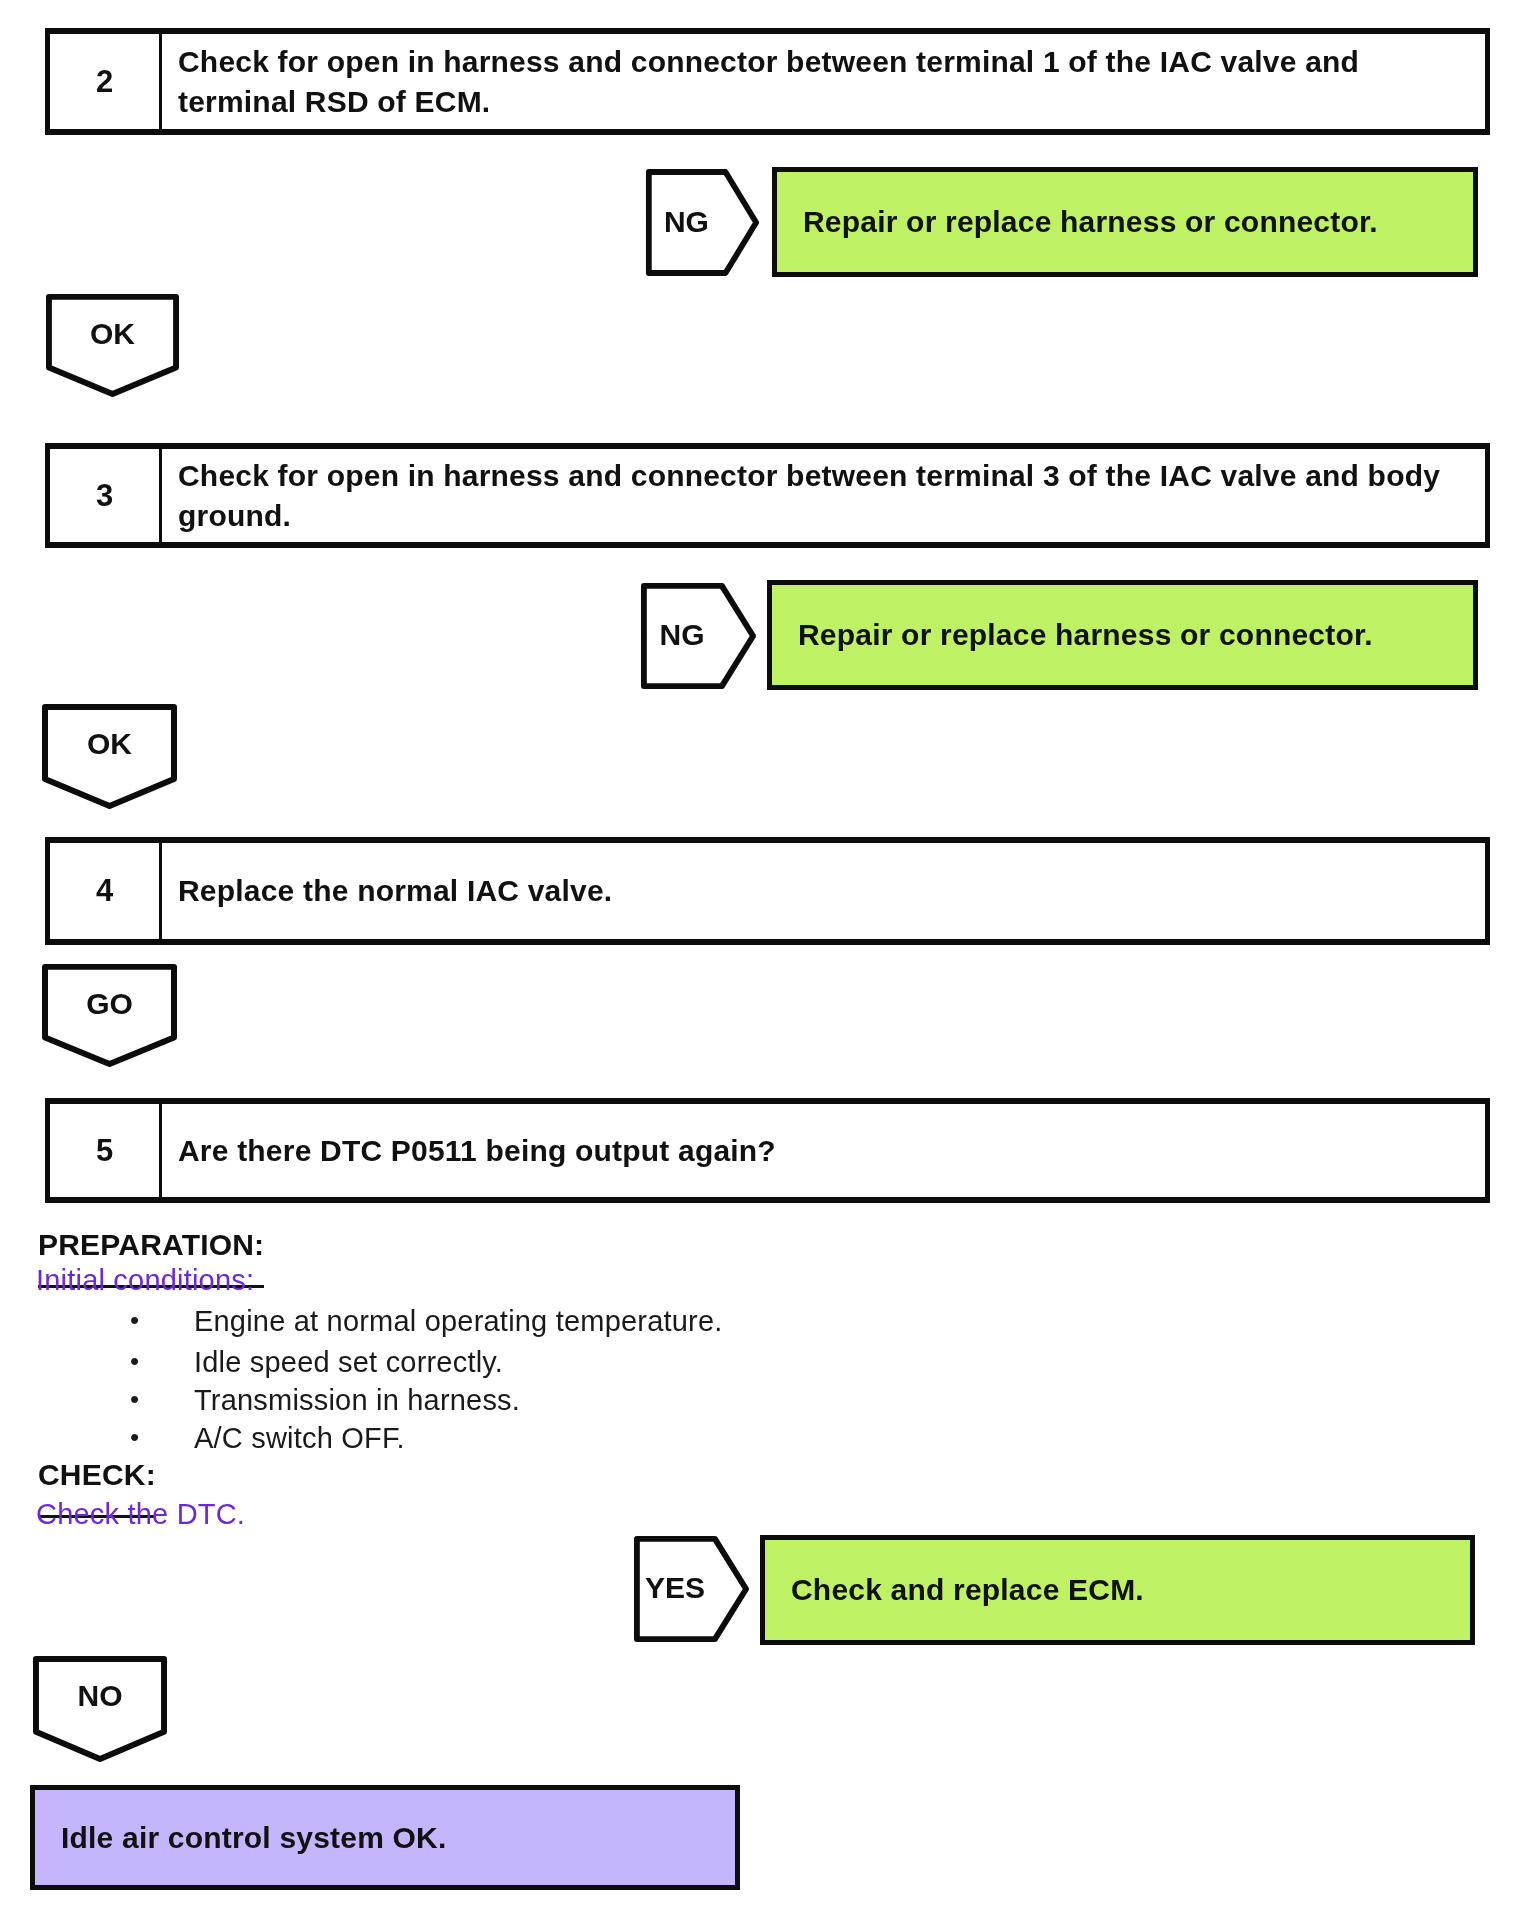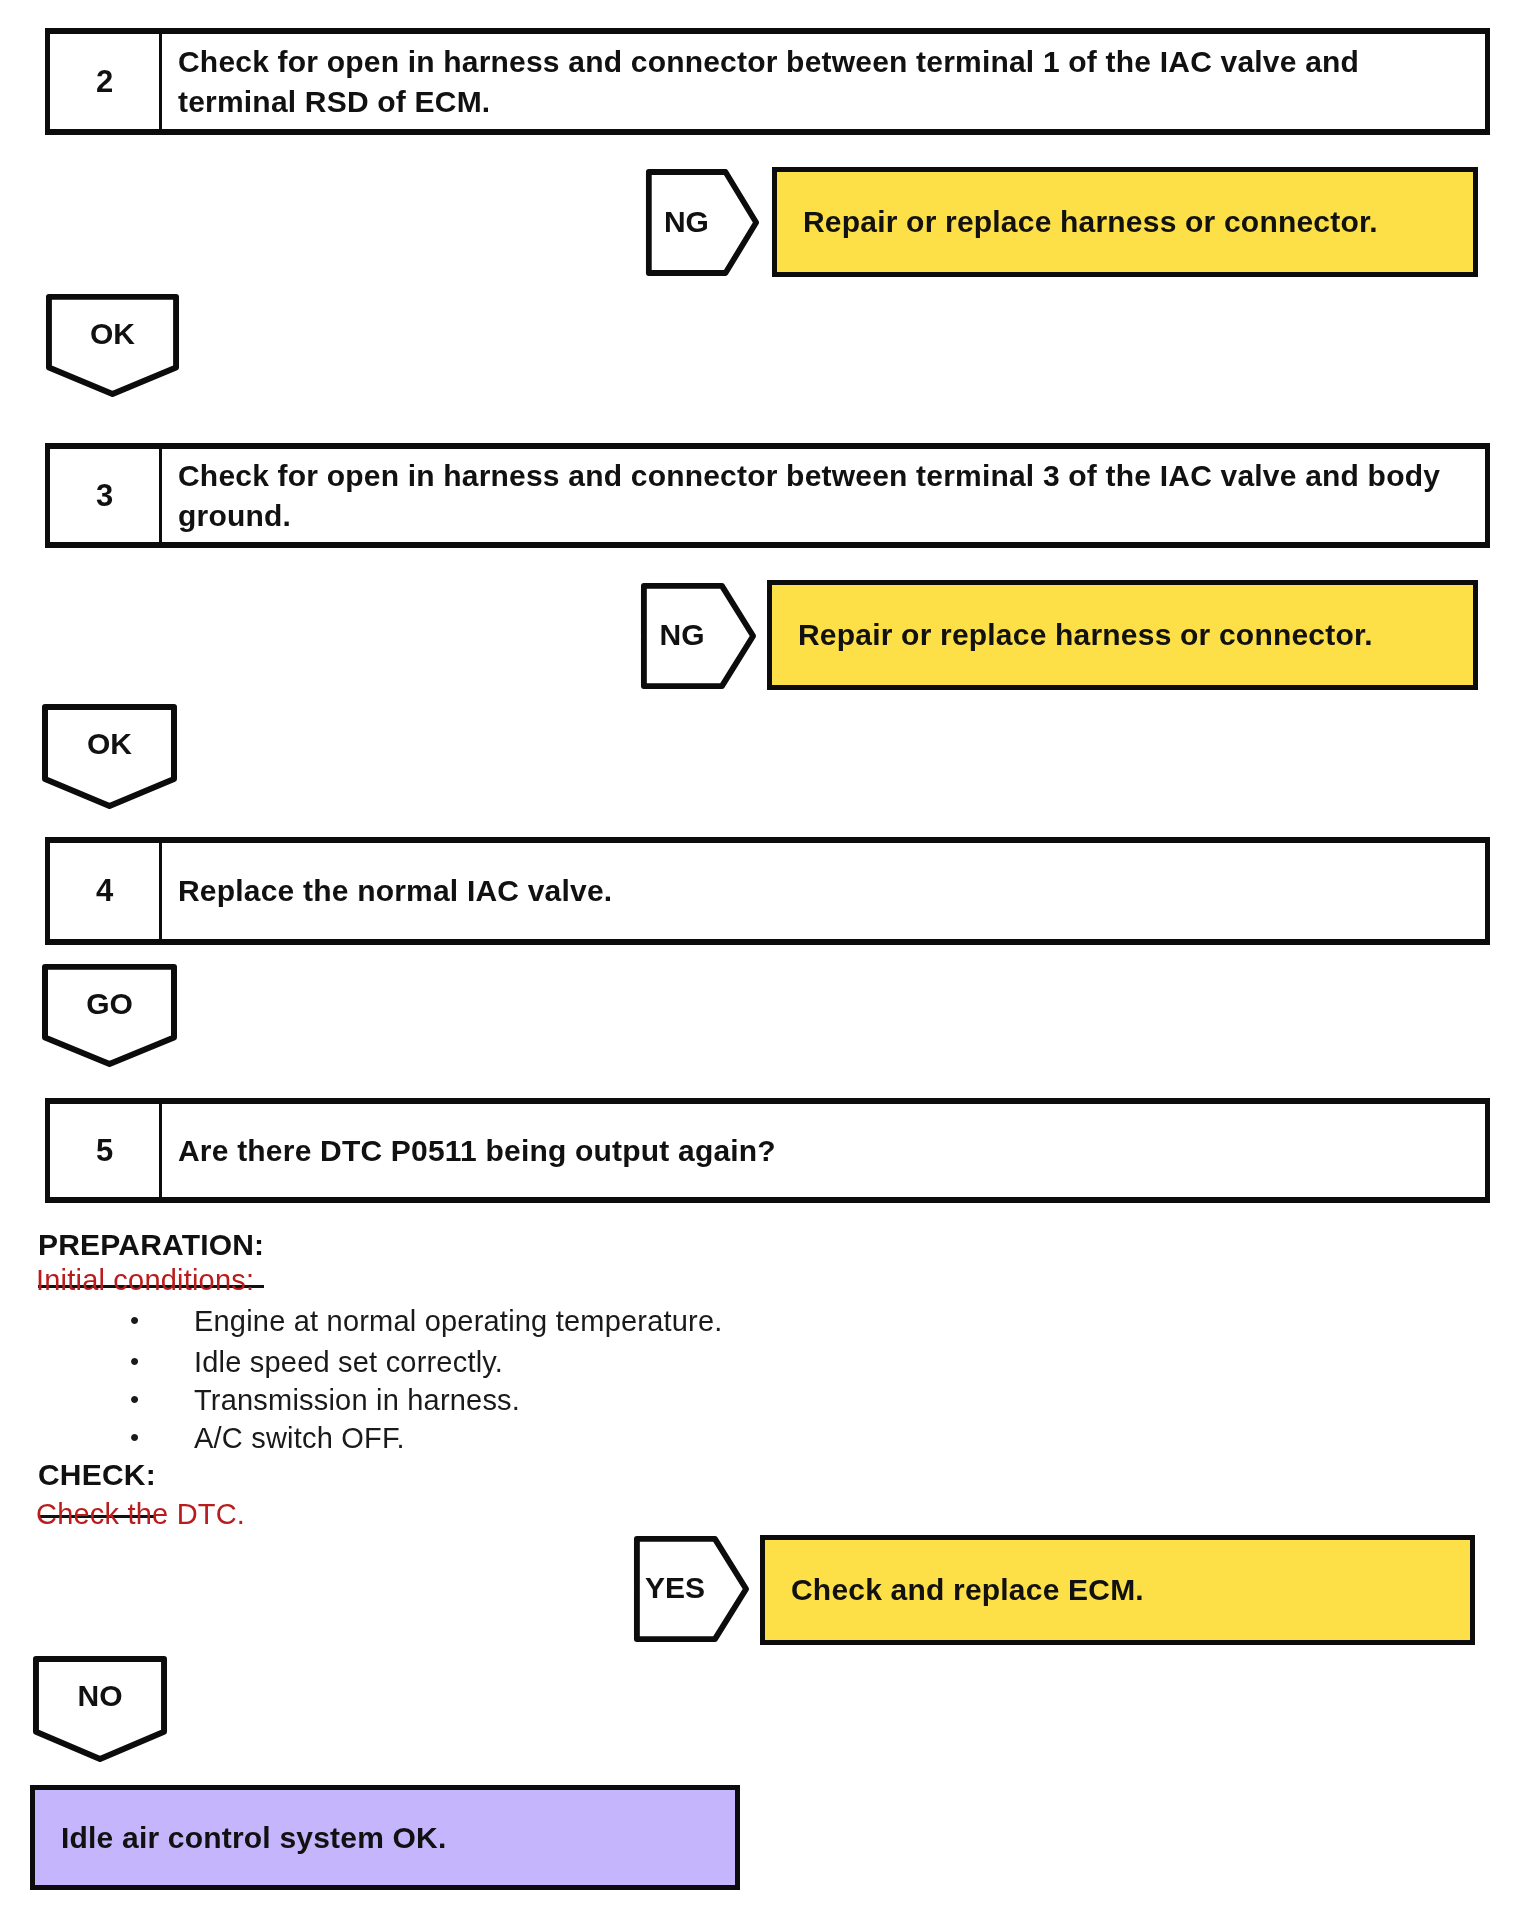--- a/index.html
+++ b/index.html
@@ -32,21 +32,21 @@
     display:flex;align-items:center;
     padding:4px 30px 4px 16px;
     font-size:30px;font-weight:700;
     line-height:40px;
     letter-spacing:.2px;
   }
   
   .result{
     position:absolute;
     border:5px solid #0c0c0c;
-    background:#fde047;
+    background:#bef264;
     display:flex;align-items:center;
     padding:4px 4px 4px 26px;
     box-sizing:border-box;
     font-size:30px;font-weight:700;
     letter-spacing:.2px;
   }
   
   .final-box{
     position:absolute;
     border:5px solid #0c0c0c;
@@ -75,21 +75,21 @@
   
   .h-underline{
     position:absolute;
     font-size:30px;font-weight:700;color:#111;
     border-bottom:3px solid #111;
     padding-bottom:23px;
     letter-spacing:.2px;
   }
   .body-line{
     position:absolute;
-    font-size:29px;font-weight:400;color:#b91c1c;
+    font-size:29px;font-weight:400;color:#6d28d9;
     letter-spacing:.2px;
   }
   .bullet-row{
     position:absolute;
     left:118px;
     display:flex;
     font-size:29px;font-weight:400;color:#1a1a1a;
     letter-spacing:.2px;
   }
   .bullet-dot{

